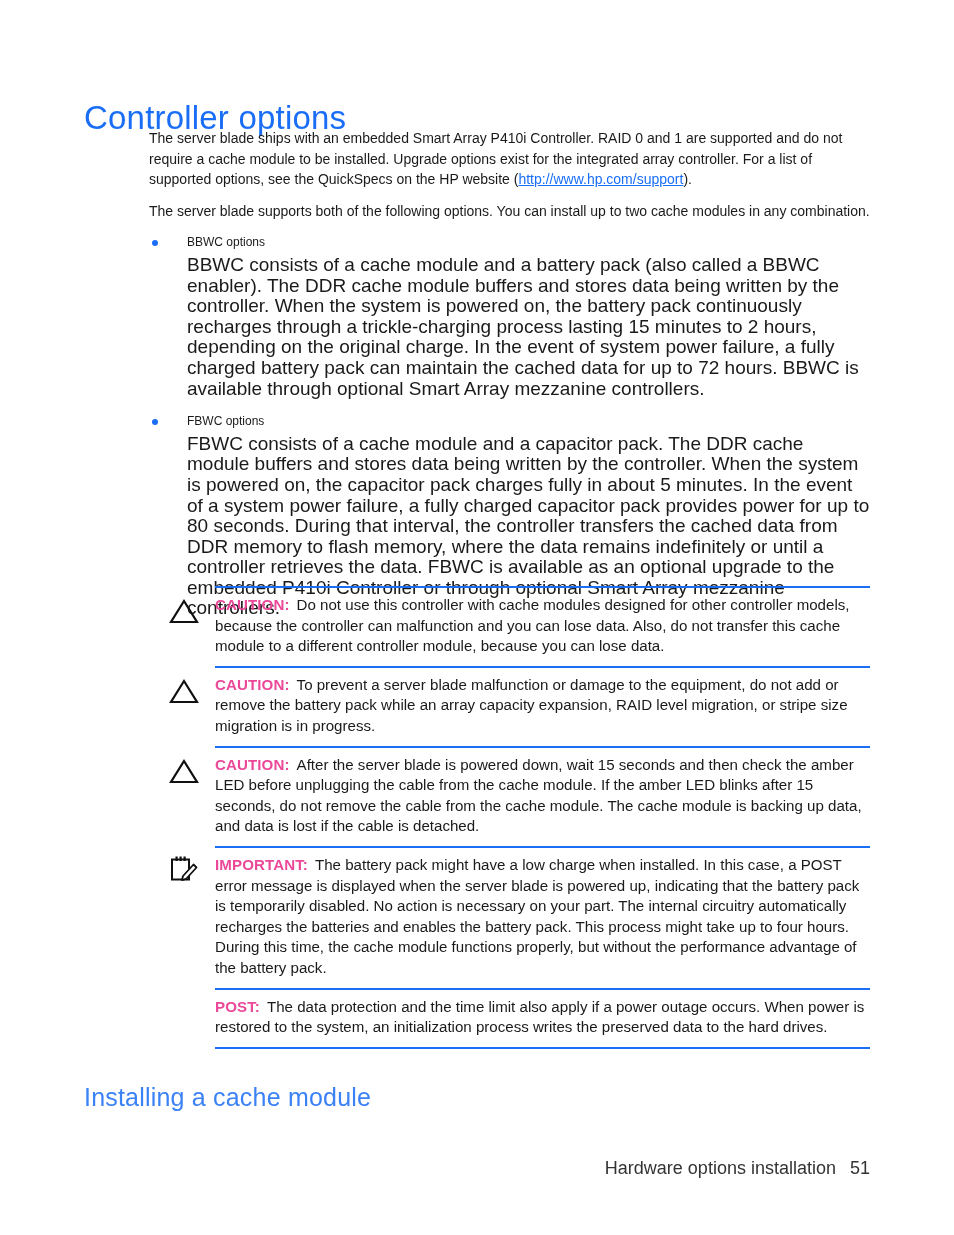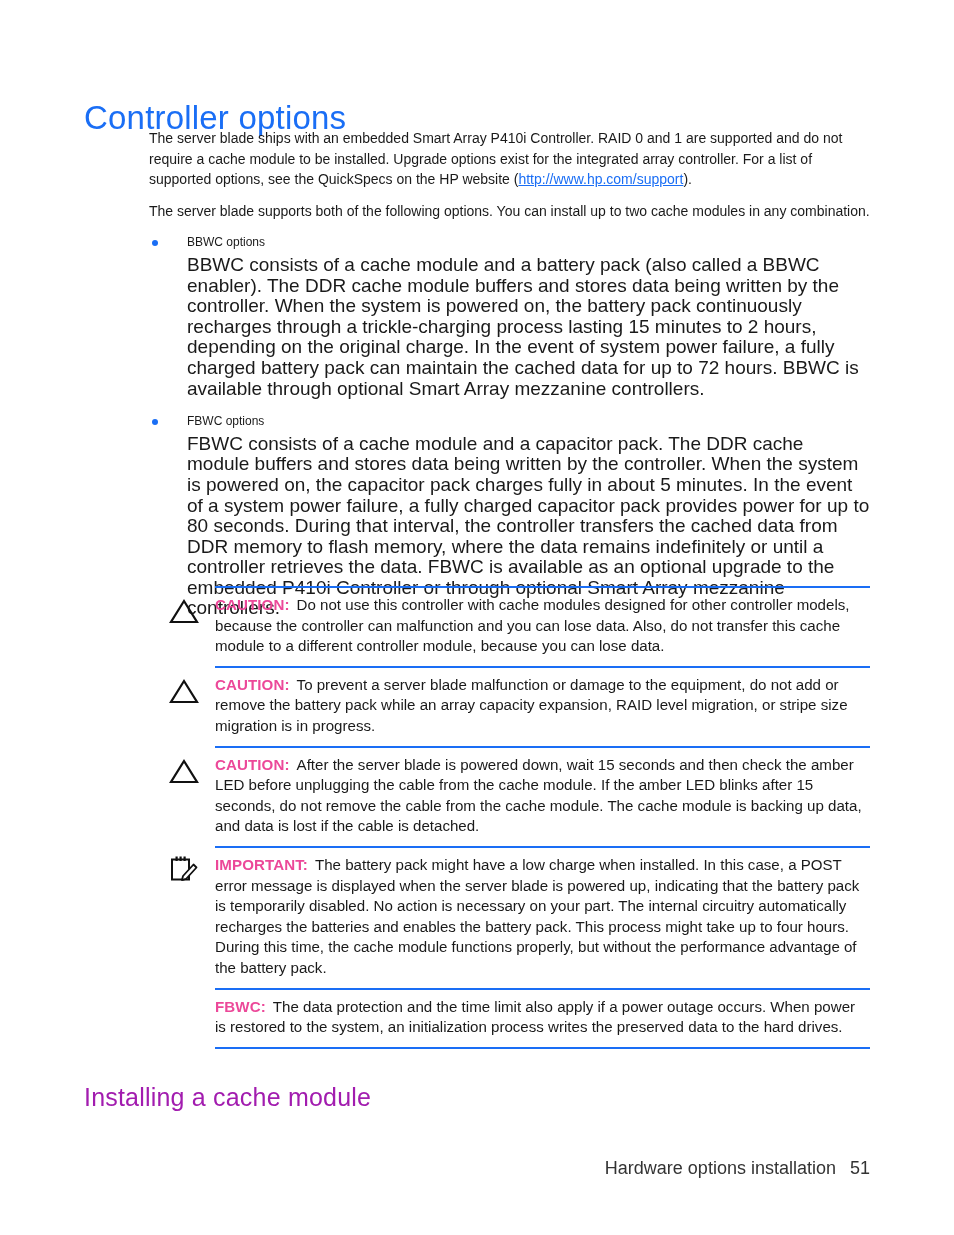--- a/index.html
+++ b/index.html
@@ -30,21 +30,21 @@
     letter-spacing: 0.2px;
     line-height: 1.1;
     white-space: nowrap;
   }
   .h2 {
     position: absolute;
     left: 84px;
     top: 1063px;
     font-size: 25px;
     font-weight: 400;
-    color: #a21caf;
+    color: #3b82f6;
     letter-spacing: 0.2px;
     line-height: 1.1;
     white-space: nowrap;
   }
 
   
   .body-col {
     position: absolute;
     left: 149px;
     width: 721px;
@@ -204,21 +204,21 @@
           <line x1="15" y1="26" x2="19" y2="25" stroke="#111111" stroke-width="1.6"></line>
         </svg>
       </span>
       <div class="admon-inner">
         <p class="admon-text"><span class="admon-label admon-gap">IMPORTANT:</span><span>The battery pack might have a low charge when installed. In this case, a POST error message is displayed when the server blade is powered up, indicating that the battery pack is temporarily disabled. No action is necessary on your part. The internal circuitry automatically recharges the batteries and enables the battery pack. This process might take up to four hours. During this time, the cache module functions properly, but without the performance advantage of the battery pack.</span></p>
       </div>
     </div>
 
     <div class="admon">
       <div class="admon-inner">
-        <p class="admon-text"><span class="admon-label admon-gap">FBWC:</span><span>The data protection and the time limit also apply if a power outage occurs. When power is restored to the system, an initialization process writes the preserved data to the hard drives.</span></p>
+        <p class="admon-text"><span class="admon-label admon-gap">POST:</span><span>The data protection and the time limit also apply if a power outage occurs. When power is restored to the system, an initialization process writes the preserved data to the hard drives.</span></p>
       </div>
     </div>
 
   </div>
 
   <h2 class="h2">Installing a cache module</h2>
 
   <div class="footer">
     <span>Hardware options installation</span><span class="footer-page">51</span>
   </div>

